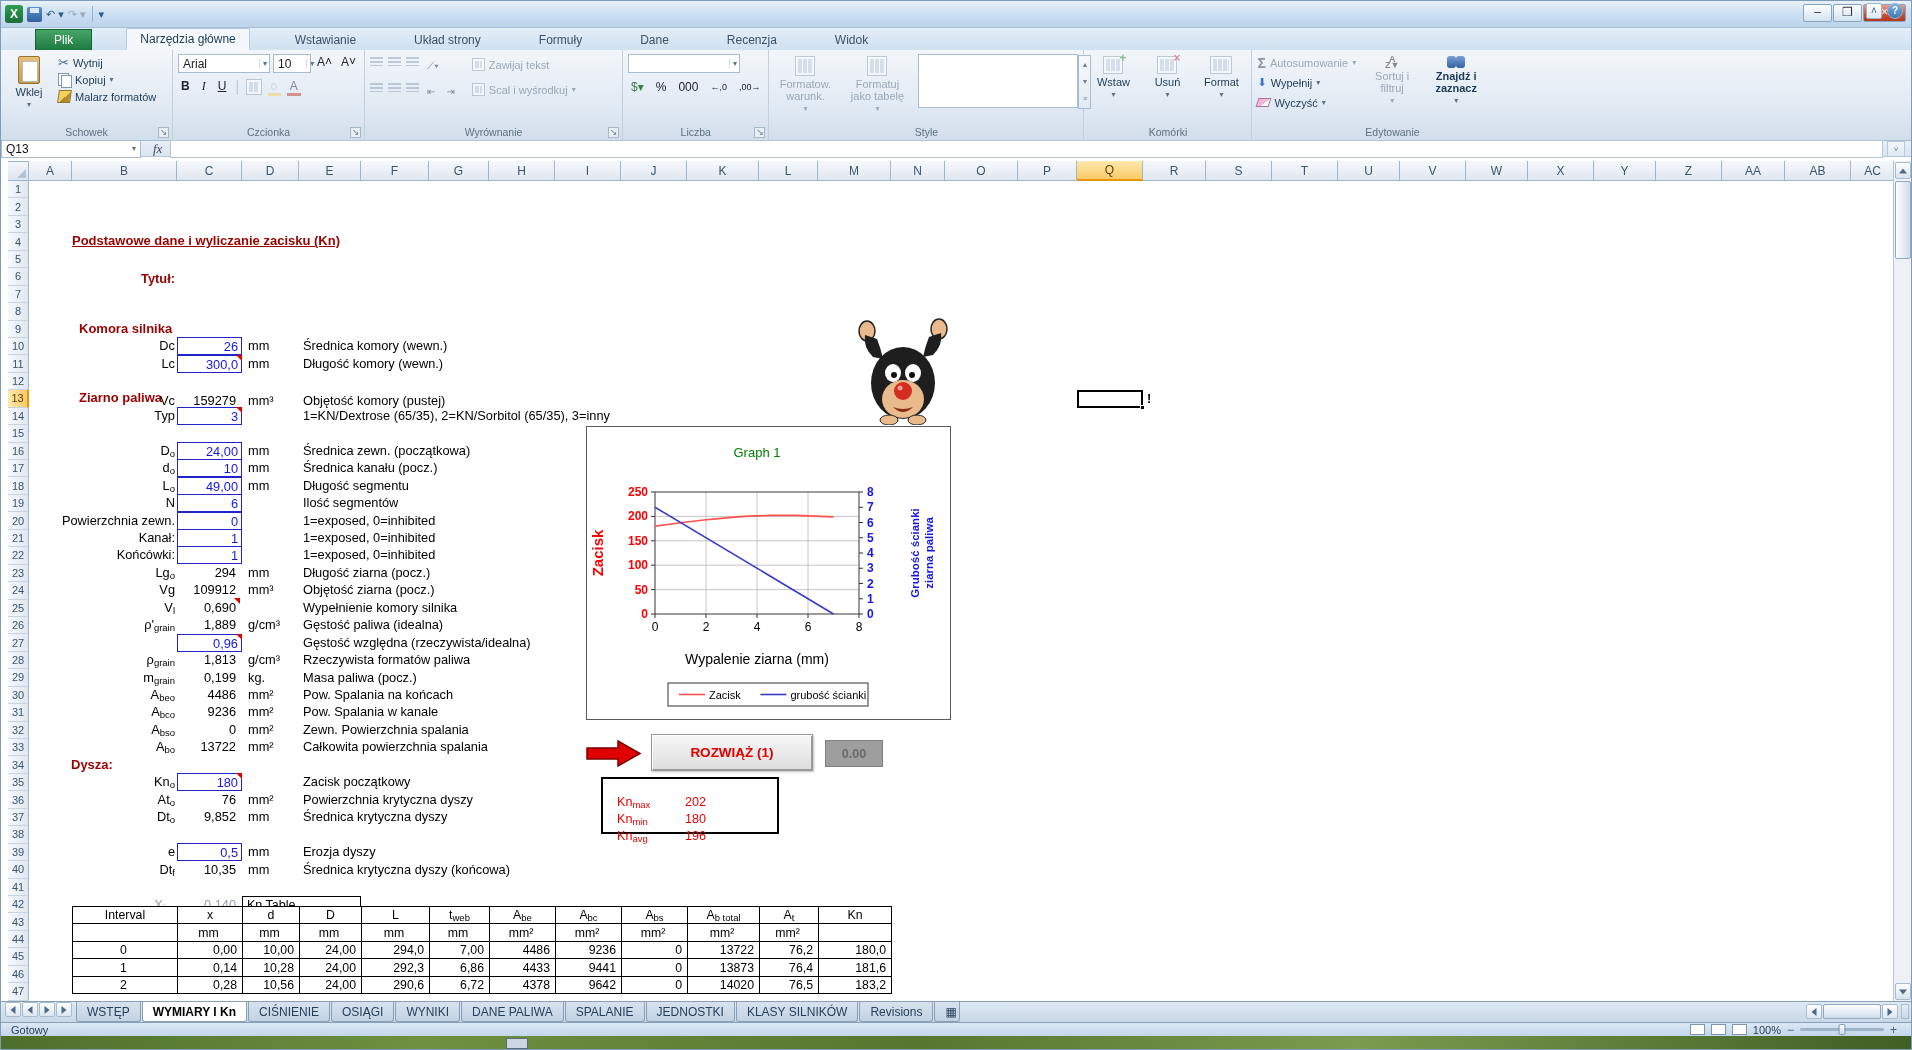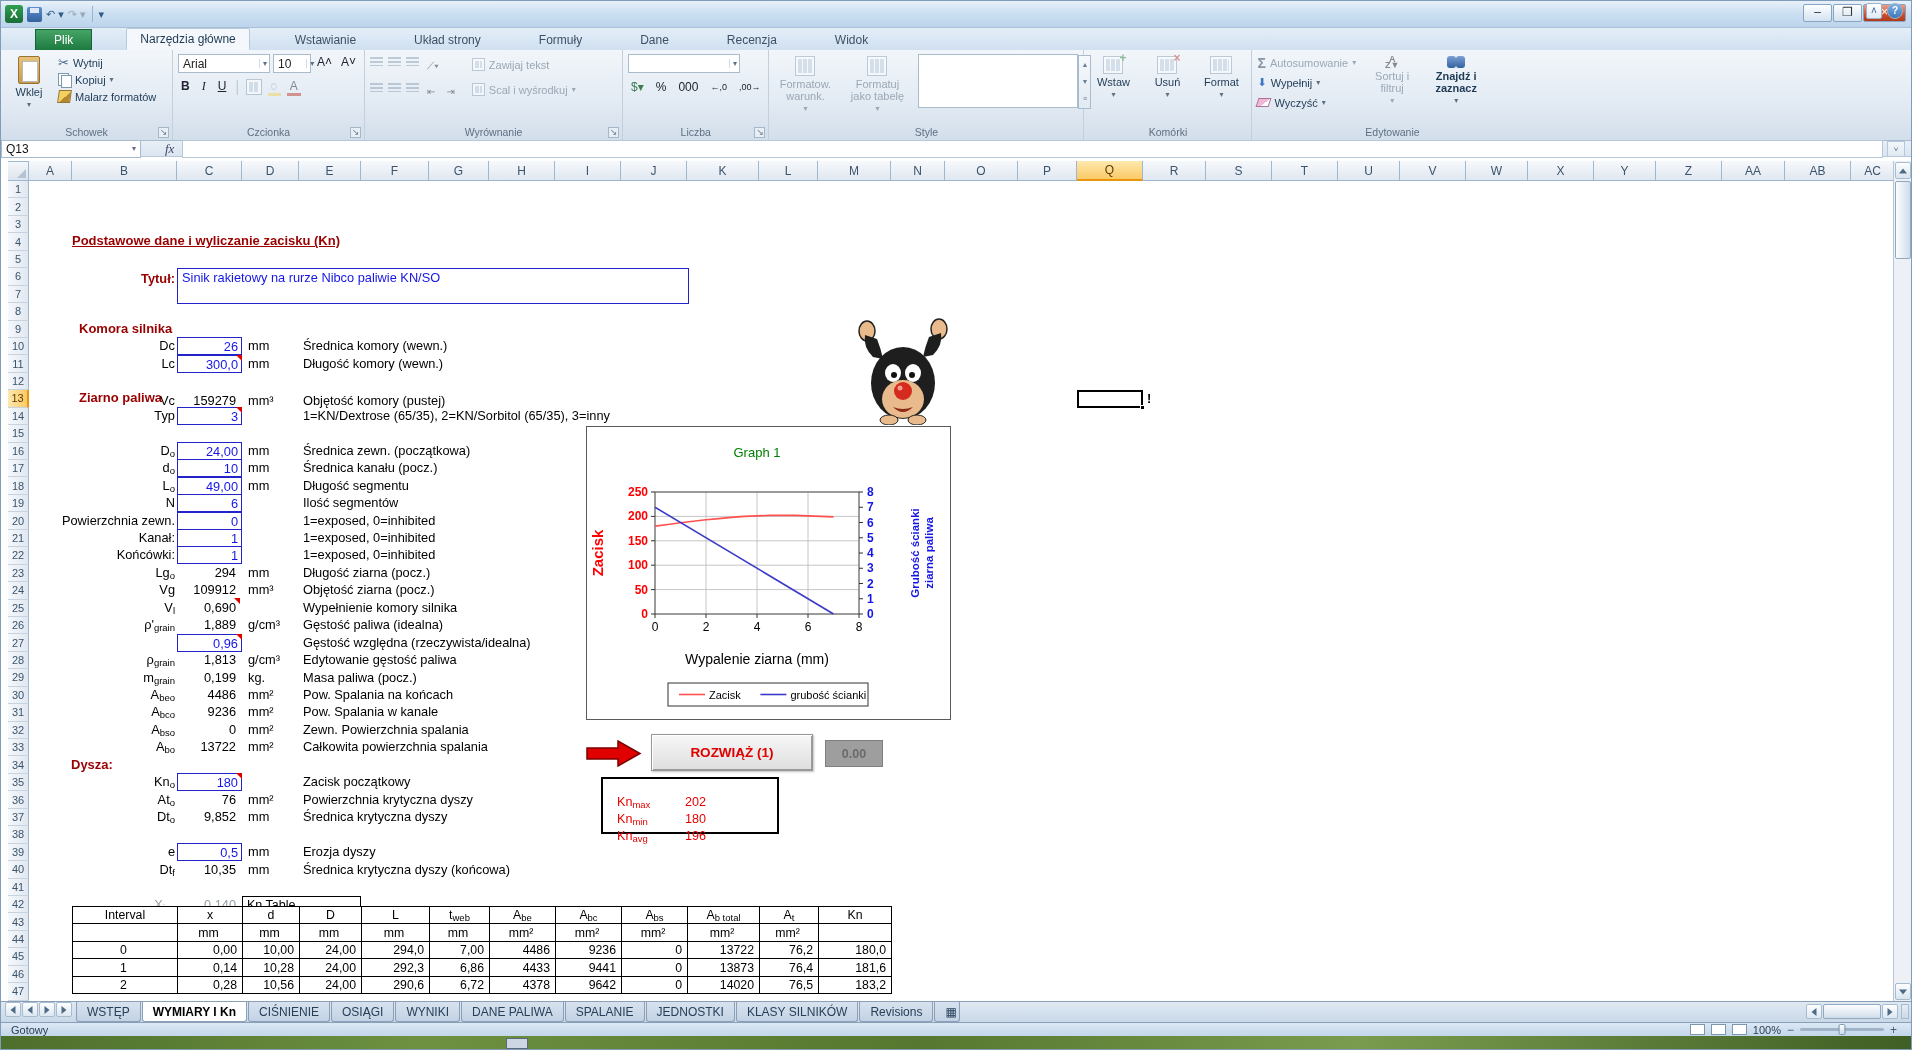--- a/index.html
+++ b/index.html
@@ -60,21 +60,21 @@
 .binoc:before,.binoc:after{content:"";position:absolute;top:0;width:9px;height:12px;background:linear-gradient(#7ca0d8,#33619d);border-radius:3px;}
 .binoc:after{right:0;}
 .azic{font-size:9px;font-weight:bold;color:#888;line-height:6px;text-align:center;}
 .sigma{color:#8795a5;font-size:14px;font-weight:bold;}
 .fillarr{color:#3a77c2;font-size:11px;}
 .eraser{width:13px;height:9px;background:linear-gradient(135deg,#f0b7d8 60%,#fff 60%);border:1px solid #b06f96;transform:skewX(-18deg);}
 
 .fbar{position:absolute;top:140px;left:0;width:100%;height:16px;background:linear-gradient(#e7eef6,#dbe6f1);border-bottom:1px solid #b5c7d9;display:flex;align-items:center;}
 .namebox{width:140px;height:18px;background:#fff;border:1px solid #a8bccd;font-size:12px;padding:1px 4px;color:#111;display:flex;align-items:center;}
 .namebox .arr{margin-left:auto;font-size:8px;color:#5e7082;}
-.fxsym{font-family:"Liberation Serif",serif;font-style:italic;font-size:13px;color:#446;margin:0 8px 0 24px;}
+.fxsym{font-family:"Liberation Serif",serif;font-style:italic;font-size:13px;color:#446;margin:0 8px 0 12px;}
 .ffield{flex:1;height:18px;background:#fff;border:1px solid #b5c7d9;margin-right:4px;}
 .fchev{width:18px;height:16px;font-size:8px;color:#5e7082;text-align:center;line-height:15px;background:linear-gradient(#f2f7fb,#dfe8f1);border:1px solid #b5c7d9;margin-right:6px;}
 
 .corner{position:absolute;left:7px;top:160px;width:21px;height:20px;background:linear-gradient(#f4f7fb,#dde4ee);border:1px solid #9eb6ce;border-left:none;}
 .corner:after{content:"";position:absolute;right:2px;bottom:2px;border-left:9px solid transparent;border-bottom:9px solid #b4c3d4;}
 .colhdrs{position:absolute;left:28px;top:160px;width:1866px;height:20px;display:flex;overflow:hidden;}
 .ch{height:20px;background:linear-gradient(#f6f9fc,#e0e7f0);border-right:1px solid #9eb6ce;border-bottom:1px solid #9eb6ce;display:flex;align-items:center;justify-content:center;font-size:12px;color:#3c546c;flex:0 0 auto;}
 .ch.sel{background:linear-gradient(#fde8ae,#fbca66);border-bottom:2px solid #e8960c;color:#5a3c00;}
 .rowhdrs{position:absolute;left:7px;top:180px;width:21px;height:820px;overflow:hidden;}
 .rh{width:21px;height:17.447px;background:linear-gradient(90deg,#f6f9fc,#e0e7f0);border-right:1px solid #9eb6ce;border-bottom:1px solid #c7d4e0;font-size:11px;color:#3c546c;display:flex;align-items:center;justify-content:center;}
@@ -608,21 +608,20 @@
       </div>
       <div class="rh">
         <span>47</span>
       </div>
     </div>
   <div class="canvas"></div>
 
   <div class="ov darkred heading" style="left:71px;top:232px;font-size:13px;">Podstawowe dane i wyliczanie zacisku (Kn)</div>
 
   <div class="ov" style="left:0;top:270px;width:174px;text-align:right;"><span class="darkred">Tytuł:</span></div>
-  <div class="ov tbox" style="left:176px;top:267px;width:512px;height:36px;"><span>Sinik rakietowy na rurze Nibco paliwie KN/SO</span></div>
 
   <div>
 
   <div class="ov darkred" style="font-size: 13px; left: 78px; top: 320px;"><span>Komora silnika</span></div>
       <div class="ov darkred" style="font-size: 13px; left: 78px; top: 389px;"><span>Ziarno paliwa</span></div>
       <div class="ov darkred" style="font-size: 13px; left: 70px; top: 756px;"><span>Dysza:</span></div>
     </div>
 
   <div>
 
@@ -735,21 +734,21 @@
         <span class="plabel"><span></span><span class="sb"></span></span>
         <span class="pval boxed"><span>0,96</span><i class="cornr note"></i></span>
         <span class="punit"></span>
         <span class="pdesc">Gęstość względna (rzeczywista/idealna)</span>
       </div>
 
       <div class="prow ov" style="top: 651px;">
         <span class="plabel"><span>ρ</span><span class="sb">grain</span></span>
         <span class="pval plain"><span>1,813</span></span>
         <span class="punit">g/cm³</span>
-        <span class="pdesc">Edytowanie gęstość paliwa</span>
+        <span class="pdesc">Rzeczywista formatów paliwa</span>
       </div>
 
       <div class="prow ov" style="top: 669px;">
         <span class="plabel"><span>m</span><span class="sb">grain</span></span>
         <span class="pval plain"><span>0,199</span></span>
         <span class="punit">kg.</span>
         <span class="pdesc">Masa paliwa (pocz.)</span>
       </div>
 
       <div class="prow ov" style="top: 686px;">

